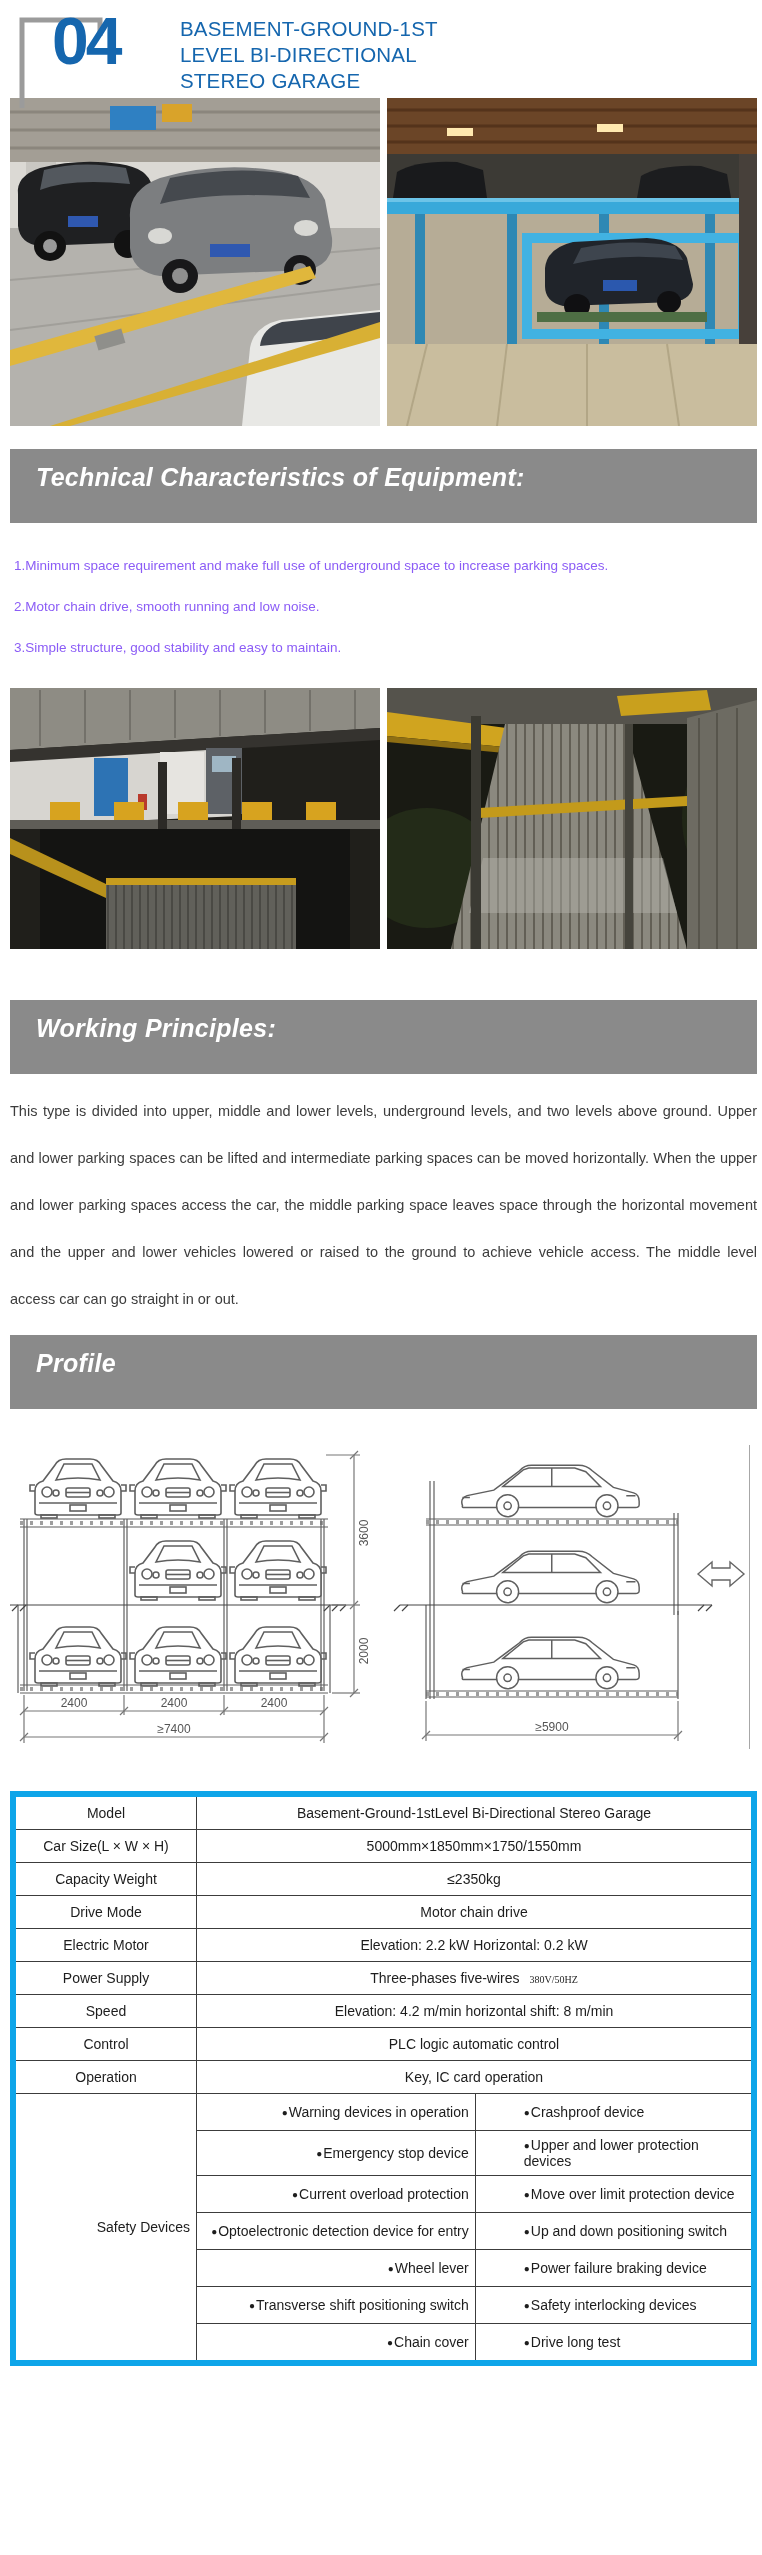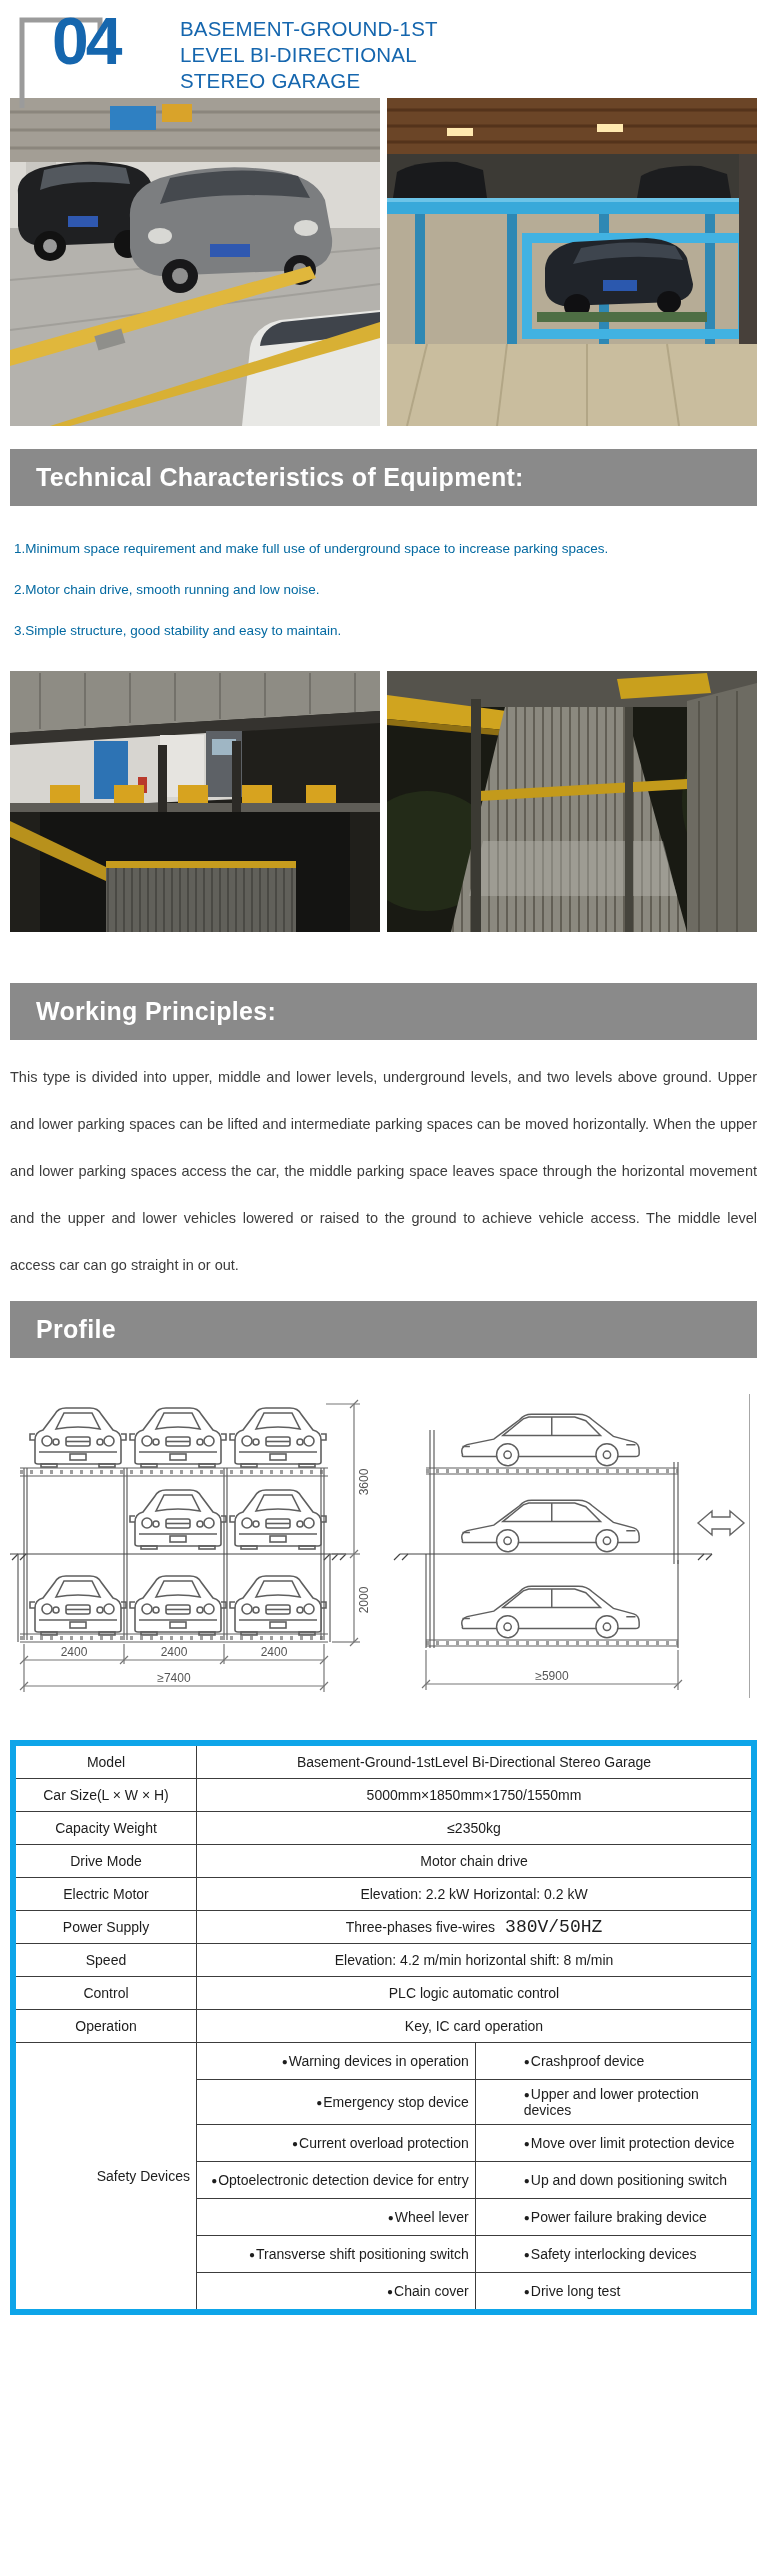--- a/index.html
+++ b/index.html
@@ -11,49 +11,49 @@
   .bracket{position:absolute;left:6px;top:4px;}
   .num{position:absolute;left:42px;top:0;font-size:66px;font-weight:bold;color:#1566ae;line-height:1;letter-spacing:-3px;}
   .title{position:absolute;left:170px;top:8px;font-size:20.5px;line-height:26px;color:#1566ae;letter-spacing:.2px;}
 
   
   .photo-row{display:flex;gap:7px;}
   .photo-row svg{display:block;background:#ccc;}
   .row2{margin-top:32px;}
 
   
-  .bar{background:#8a8a8a;color:#fff;height:57px;line-height:57px;font-size:25px;font-weight:600;padding-left:26px;letter-spacing:.3px;}
+  .bar{background:#8a8a8a;color:#fff;height:74px;line-height:57px;font-size:25px;font-weight:600;padding-left:26px;letter-spacing:.3px;font-style:italic;}
   .bar1{margin-top:23px;}
   .bar2{margin-top:51px;}
   .bar3{margin-top:12px;}
   .bar4{margin-top:126px;}
 
   
-  .tech{list-style:none;margin:34px 0 0 0;padding:0;font-size:13.5px;color:#0369a1;}
+  .tech{list-style:none;margin:34px 0 0 0;padding:0;font-size:13.5px;color:#8b5cf6;}
   .tech li{margin:0 0 24px 4px;line-height:17px;}
 
   
   .working{margin:14px 0 0 0;font-size:14.5px;line-height:47px;text-align:justify;color:#3c3c3c;}
 
   
   .profile{margin-top:28px;}
   .profile svg{display:block;}
   .dimtxt{font-size:12px;fill:#555;}
 
   
   .ptable{width:100%;border-collapse:collapse;margin-top:14px;table-layout:fixed;}
   .ptable td{border:1px solid #3c3c3c;font-size:14px;color:#1d1d1d;padding:6px 6px;}
   .ptable{border:6px solid #0ea5e9;}
   .ptable .lbl{width:168px;text-align:center;}
   .ptable .val{text-align:center;}
   .ptable tr.simple td{height:20px;}
   .ptable .sleft{width:272px;text-align:right;}
   .ptable .sright{text-align:left;padding-left:48px;}
   .ptable .sd::before{content:"●";font-size:10px;margin-right:1px;vertical-align:1px;}
-  .ptable .note{font-family:Liberation Mono, monospace;font-size:18px;margin-left:10px;}
+  .ptable .note{font-family:Liberation Serif, serif;font-size:10px;margin-left:10px;}
   .ptable .safety-label{text-align:right;vertical-align:middle;margin-left:25px;}
   .ptable tr.srow td{height:24px;}
 </style>
 </head>
 <body>
 
 <div class="page">
 
   <header class="hdr">
     <svg class="bracket" width="130" height="100" viewBox="0 0 130 100">

